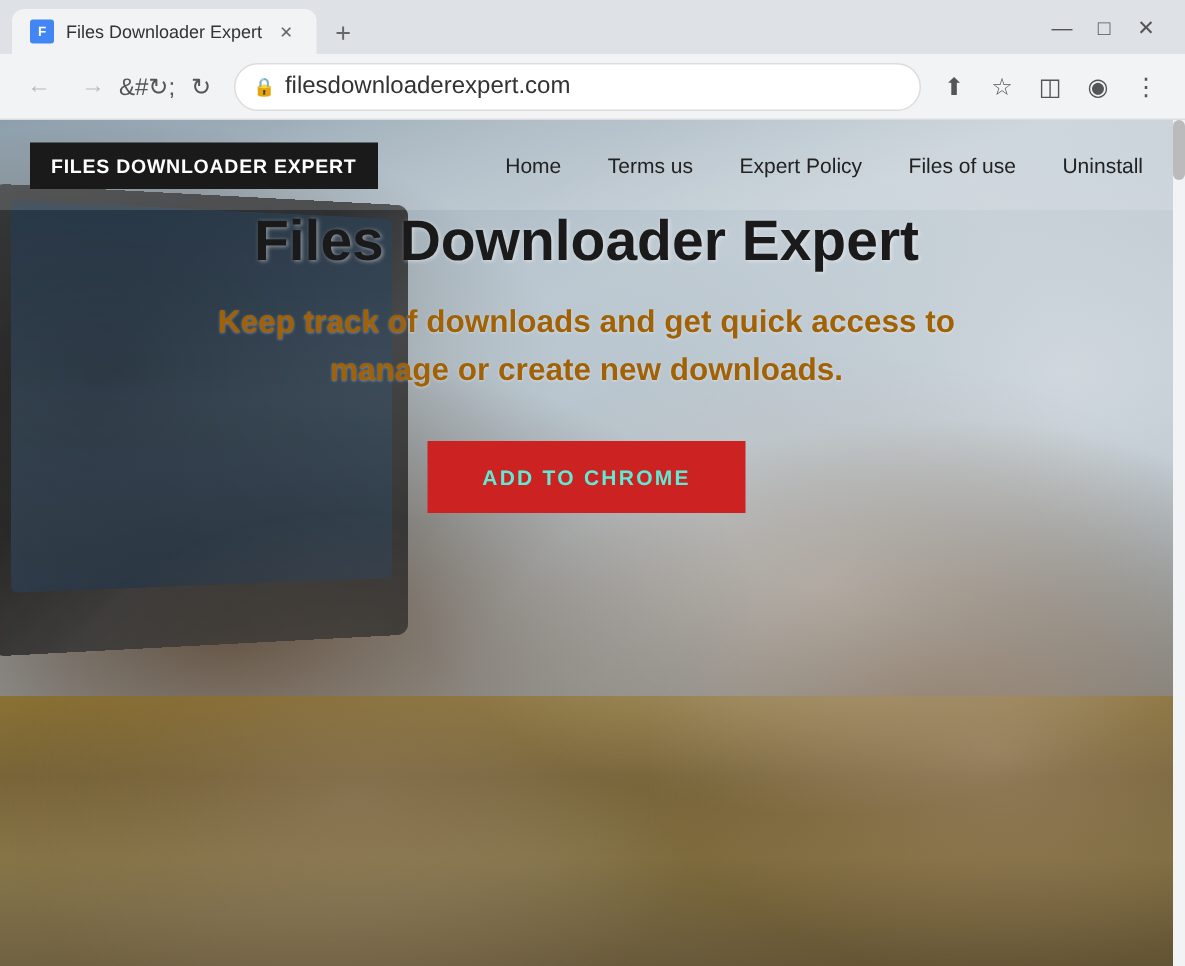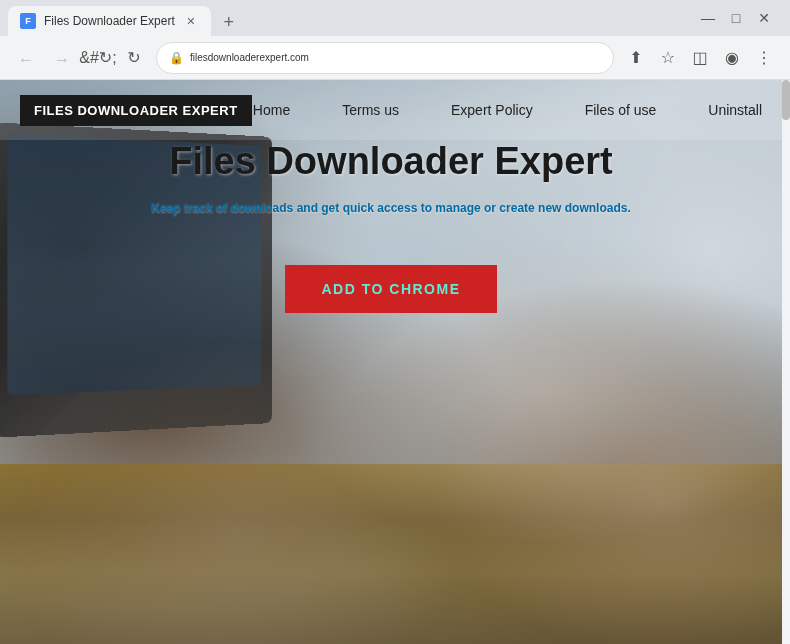--- a/index.html
+++ b/index.html
@@ -147,21 +147,21 @@
       gap: 6px;
       border: 1px solid #ddd;
     }
 
     .lock-icon {
       font-size: 12px;
       color: #555;
     }
 
     .address-text {
-      font-size: 10px;
+      font-size: 16px;
       color: #333;
       flex: 1;
     }
 
     .toolbar-actions {
       display: flex;
       align-items: center;
       gap: 4px;
     }
 
@@ -282,21 +282,21 @@
       color: white;
       padding: 8px 14px;
       font-size: 13px;
       font-weight: bold;
       letter-spacing: 0.5px;
     }
 
     .site-nav-links {
       display: flex;
       margin-left: auto;
-      gap: 52px;
+      gap: 31px;
     }
 
     .site-nav-link {
       font-size: 14px;
       color: #222;
       text-decoration: none;
       cursor: pointer;
       font-weight: 500;
     }
 
@@ -316,26 +316,26 @@
 
     .hero-title {
       font-size: 38px;
       font-weight: bold;
       color: #1a1a1a;
       margin-bottom: 16px;
       text-shadow: 1px 1px 3px rgba(255,255,255,0.5);
     }
 
     .hero-subtitle {
-      font-size: 12px;
-      color: #0369a1;
+      font-size: 21px;
+      color: #a16207;
       font-weight: 600;
       max-width: 520px;
       line-height: 1.5;
-      margin-bottom: 48px;
+      margin-bottom: 32px;
       text-shadow: 0 1px 2px rgba(255,255,255,0.4);
     }
 
     .add-to-chrome-btn {
       background: #cc2222;
       color: #5eead4;
       border: none;
       padding: 16px 36px;
       font-size: 14px;
       font-weight: bold;

